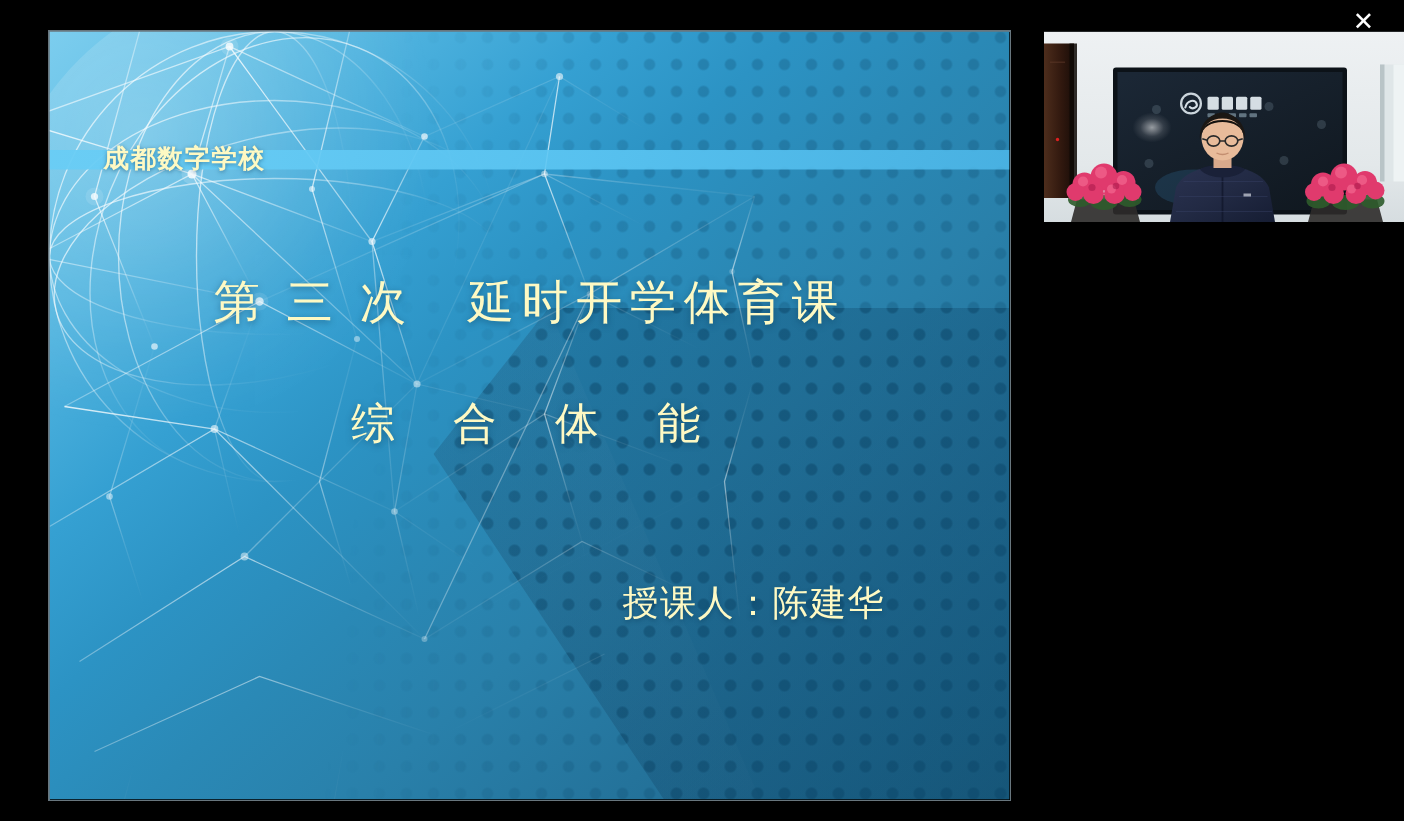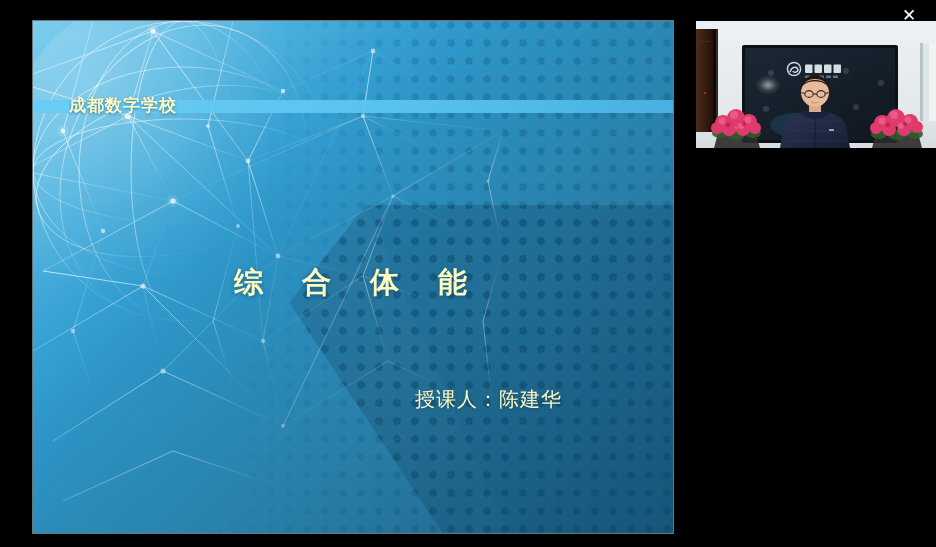--- a/index.html
+++ b/index.html
@@ -111,26 +111,25 @@
     letter-spacing: 5px;
     text-shadow: 0 1px 4px rgba(10,55,88,0.5);
   }
   #slide-subtitle {
     left: 50%;
     transform: translateX(-50%);
     top: 242px;
     font-size: 29px;
     letter-spacing: 5px;
     text-shadow: 0 1px 4px rgba(10,55,88,0.5);
-    font-weight: bold;
   }
   #slide-presenter {
     left: 382px;
     top: 365px;
-    font-size: 20px;
+    font-size: 24px;
     letter-spacing: 1px;
     text-shadow: 0 1px 3px rgba(10,55,88,0.5);
   }
 
   
   #video-pane {
     position: absolute;
     left: 696px;
     top: 21px;
     width: 240px;
@@ -242,20 +241,21 @@
         <circle cx="120" cy="10" r="6" opacity="0.14"></circle>
         <circle cx="140" cy="180" r="6" opacity="0.11"></circle>
         <circle cx="30" cy="110" r="6" opacity="0.12"></circle>
       </g>
     </svg>
 
     <div id="slide-band"></div>
 
     <div class="slide-text" id="school-name">成都数字学校</div>
 
+    <div class="slide-text" id="slide-title">第 三 次　延时开学体育课</div>
 
     <div class="slide-text" id="slide-subtitle">综　合　体　能</div>
 
     <div class="slide-text" id="slide-presenter">授课人：陈建华</div>
   </div>
 
   <div id="video-pane">
     <svg viewBox="0 0 240 127" width="240" height="127" preserveAspectRatio="none">
       <defs>
         <linearGradient id="wallG" x1="0" y1="0" x2="0" y2="1">

